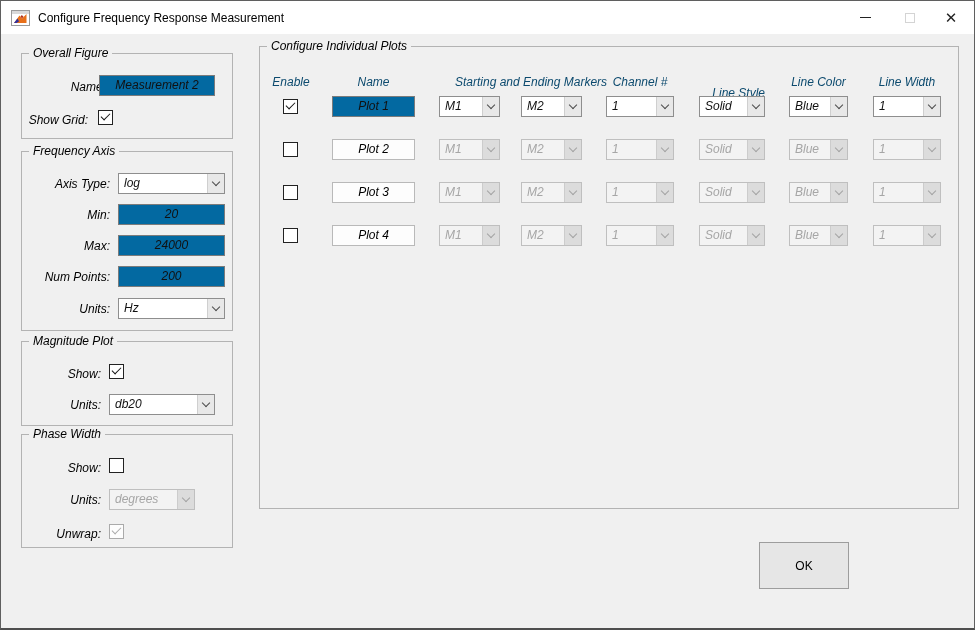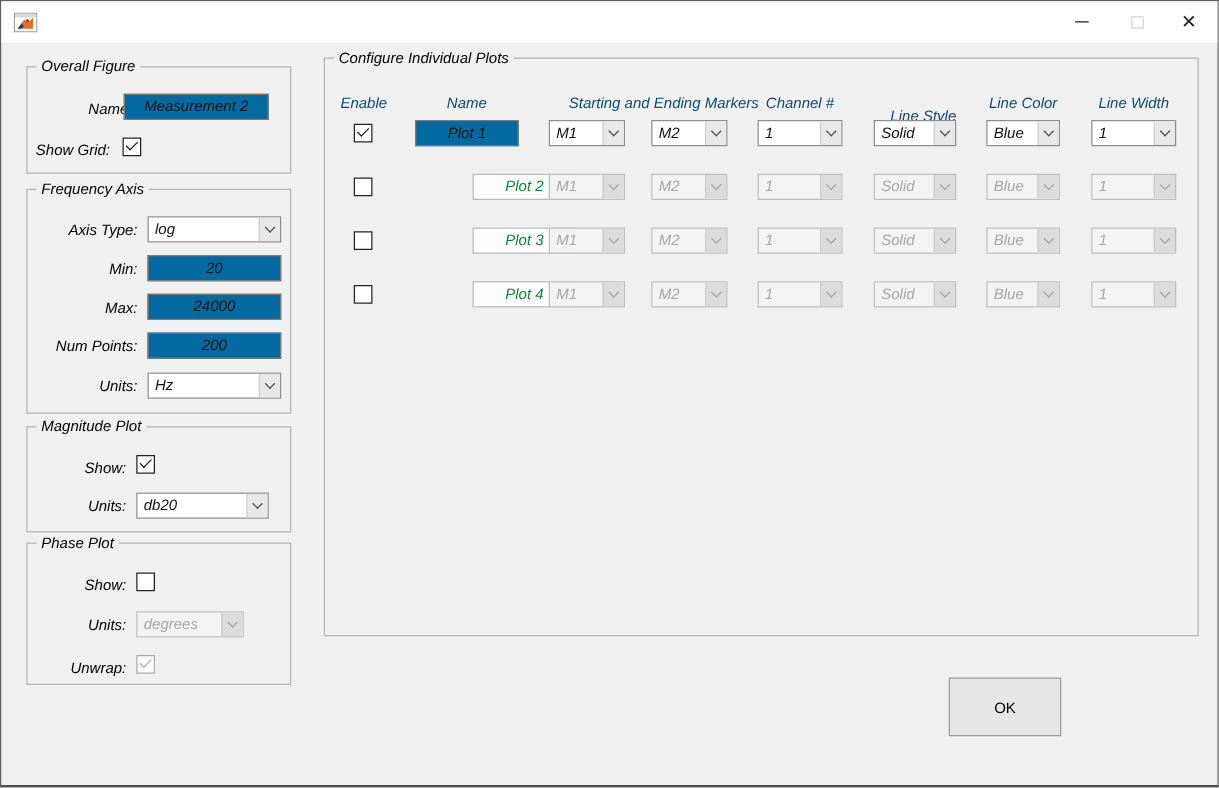--- a/index.html
+++ b/index.html
@@ -37,21 +37,21 @@
   }
 
   .lbl { position:absolute; font-size:12px; color:#000; white-space:nowrap; }
   .lbl.r { text-align:right; }
 
   
   .tinput {
     position:absolute; height:21px; background:#0369a1; border:1px solid #7b7b7b;
     text-align:center; font-size:12px; line-height:19px; overflow:hidden; white-space:nowrap;
   }
-  .tinput.disabled, .row.off .tinput { color:#15803d; border-color:#b9b9b9; background:#fdfdfd;margin-left:46px; }
+  .tinput.disabled, .row.off .tinput { color:#000000; border-color:#b9b9b9; background:#fdfdfd; }
 
   
   .combo {
     position:absolute; height:21px; background:#ffffff; border:1px solid #8e8e8e;
     display:flex; align-items:stretch; overflow:hidden;
   }
   .combo .txt { flex:1; padding-left:5px; font-size:12px; line-height:19px; overflow:hidden; white-space:nowrap; }
   .combo .btn { flex:0 0 17px; background:#e8e8e8; border-left:1px solid #cfcfcf; display:flex; align-items:center; justify-content:center; }
   .chev { width:6px; height:6px; border-right:1.5px solid #4b4b4b; border-bottom:1.5px solid #4b4b4b; transform:rotate(45deg); margin-top:-3px; }
   .combo.disabled, .row.off .combo { background:#f3f3f3; border-color:#bfbfbf; }
@@ -85,20 +85,21 @@
 <div class="window">
 
   <div class="titlebar">
     <svg class="app-icon" viewBox="0 0 19 16">
       <rect x="0.5" y="0.5" width="18" height="15" fill="#ffffff" stroke="#9a9a9a"></rect>
       <rect x="1" y="1" width="17" height="3" fill="#d9d9d9"></rect>
       <polygon points="3,13 8.5,5.5 11,8.5 15.5,4 15.5,13" fill="#e8701a"></polygon>
       <polygon points="3,13 6.5,8.5 8,11.5 5.5,13" fill="#30319f"></polygon>
       <polygon points="9.5,6.5 11,8.5 12.5,6.8 10.8,5" fill="#b2321c"></polygon>
     </svg>
+    <span class="title">Configure Frequency Response Measurement</span>
     <div class="win-btn btn-min">
         <span class="glyph-min"></span>
       </div>
     <div class="win-btn btn-max">
         <span class="glyph-max"></span>
       </div>
     <div class="win-btn btn-close">
         <span class="glyph-close">✕</span>
       </div>
   </div>
@@ -149,21 +150,21 @@
     <span class="lbl r" style="right:131px; top:56px;">Units:</span>
     <div class="combo" style="left:87px; top:52px; width:106px;">
       <span class="txt">db20</span>
       <span class="btn">
           <span class="chev"></span>
         </span>
     </div>
   </div>
 
   <div class="group" style="left:20px; top:433px; width:212px; height:114px;">
-    <span class="gtitle">Phase Plot</span>
+    <span class="gtitle">Phase Width</span>
 
     <span class="lbl r" style="right:131px; top:26px;">Show:</span>
     <div class="cb" style="left:87px; top:23px;"></div>
 
     <span class="lbl r" style="right:131px; top:58px;">Units:</span>
     <div class="combo disabled" style="left:87px; top:54px; width:86px;">
       <span class="txt">degrees</span>
       <span class="btn">
           <span class="chev"></span>
         </span>

